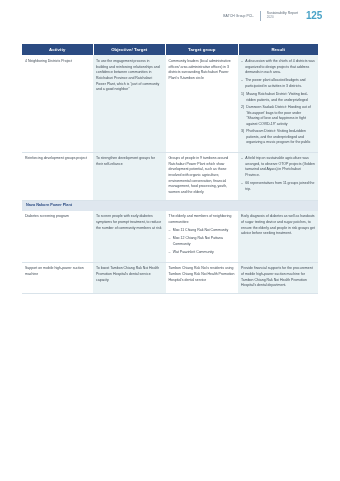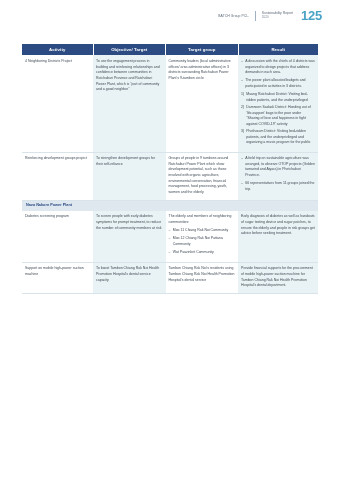--- a/index.html
+++ b/index.html
@@ -46,21 +46,21 @@
   .hdr-report {
     font-size: 3.4px;
     color: #5d6a78;
     white-space: nowrap;
   }
   .hdr-year {
     font-size: 3.1px;
     color: #7c8a98;
   }
   .hdr-pagenum {
-    font-size: 13px;
+    font-size: 10px;
     color: #4aa3c7;
     font-weight: bold;
     margin-left: 4px;
     letter-spacing: -0.2px;
   }
 
   
   .table-wrap {
     position: absolute;
     left: 22px;

